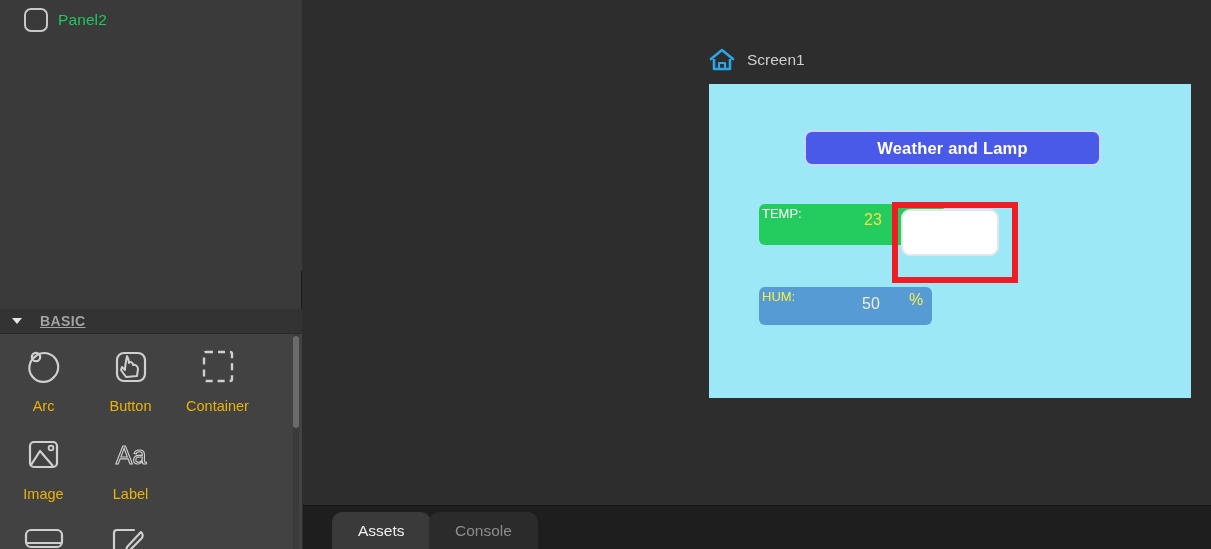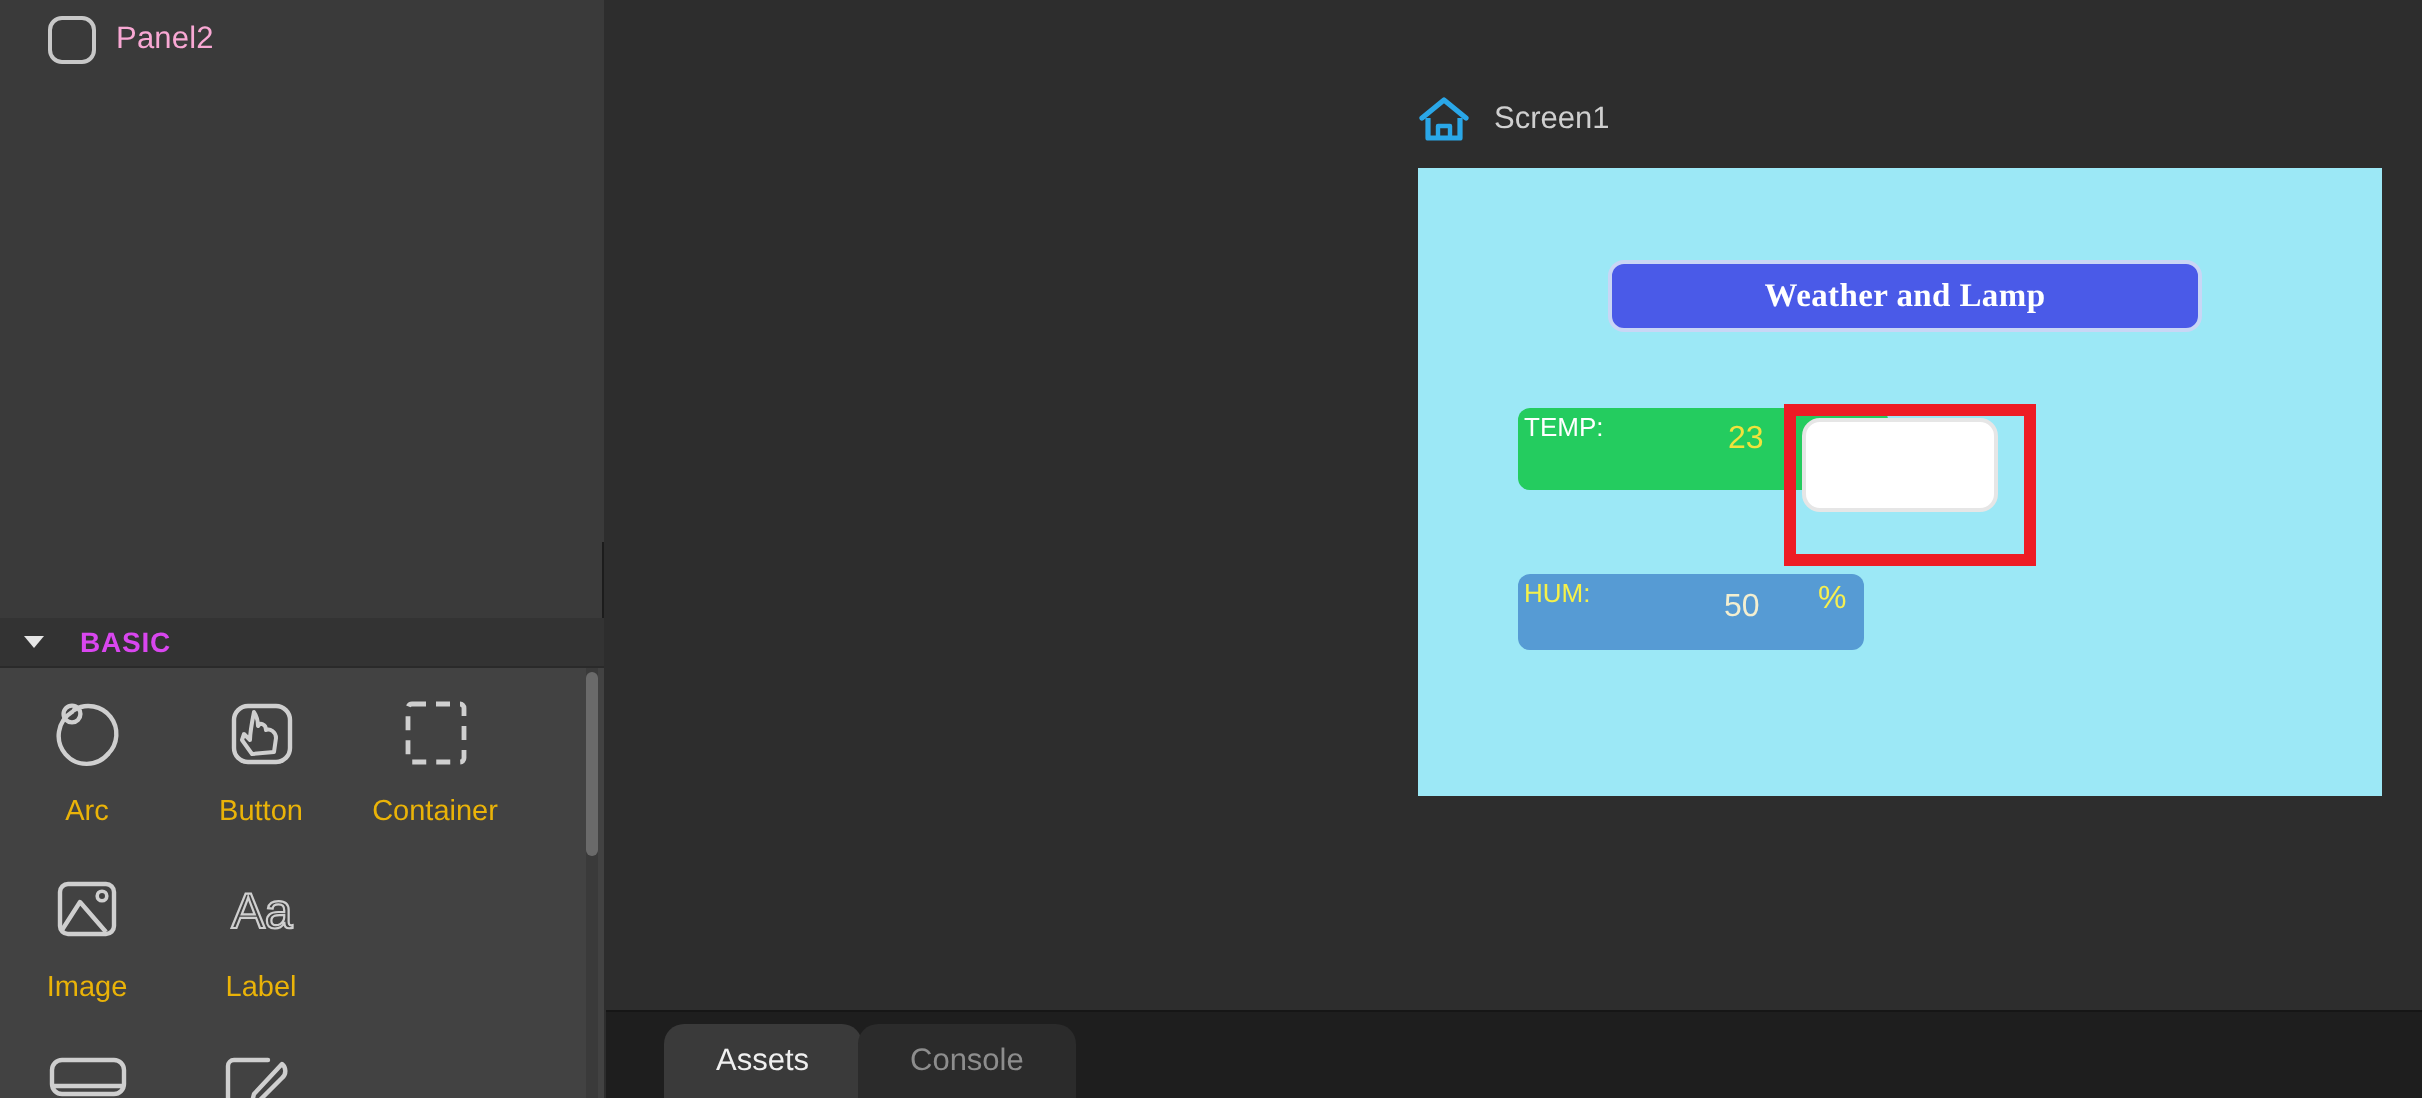--- a/index.html
+++ b/index.html
@@ -29,21 +29,21 @@
     height: 40px;
     padding-left: 24px;
   }
   .tree-icon {
     width: 24px; height: 24px;
     border: 2px solid #c8c8c8;
     border-radius: 7px;
     flex: 0 0 auto;
   }
   .tree-label {
-    color: #f9a8d4;
+    color: #22c55e;
     font-size: 15.5px;
     letter-spacing: .1px;
   }
 
   
   #tab-strip {
     position: absolute; left: 0; top: 271px;
     width: 302px; height: 38px;
     background: #242424;
   }
@@ -68,24 +68,25 @@
     padding-left: 12px;
     border-bottom: 1px solid #2a2a2a;
   }
   #basic-header .caret {
     width: 0; height: 0;
     border-left: 5px solid transparent;
     border-right: 5px solid transparent;
     border-top: 6px solid #e6e6e6;
   }
   #basic-header .sect-title {
-    color: #d946ef;
+    color: #a3a3a3;
     font-size: 14px;
     font-weight: bold;
     letter-spacing: .4px;
+    text-decoration: underline;
   }
 
   
   #widget-grid {
     position: absolute; left: 0; top: 334px;
     width: 302px; height: 215px;
     background: #424242;
     overflow: hidden;
   }
   .wrow { display: flex; }
@@ -152,21 +153,20 @@
     position: absolute; left: 95px; top: 46px;
     width: 297px; height: 36px;
     background: #4a5ae8;
     border: 2px solid #c9d6f5;
     border-radius: 8px;
     display: flex; align-items: center; justify-content: center;
     color: #ffffff;
     font-size: 16.5px;
     font-weight: bold;
     letter-spacing: .2px;
-    font-family: Liberation Serif, serif;
   }
 
   .w-bar {
     position: absolute;
     border-radius: 6px;
     display: flex; align-items: center;
   }
   .bar-temp {
     left: 50px; top: 120px;
     width: 185px; height: 41px;

